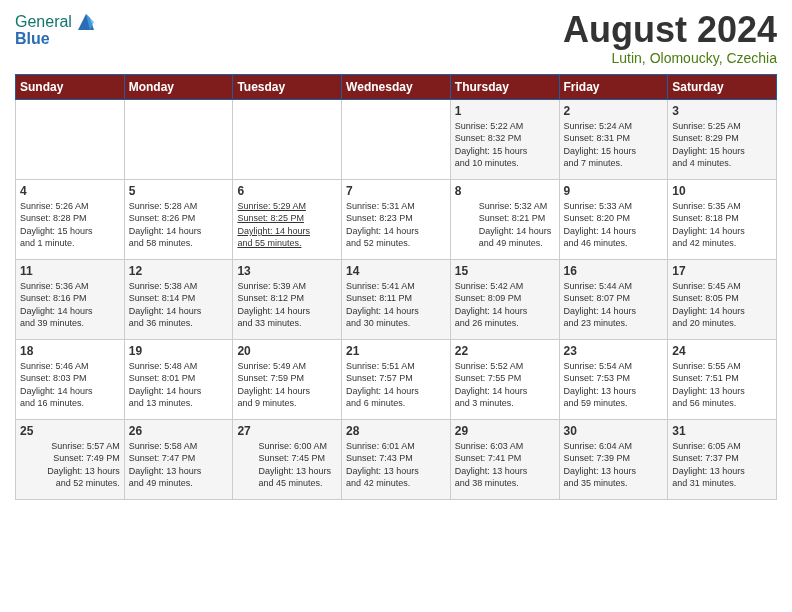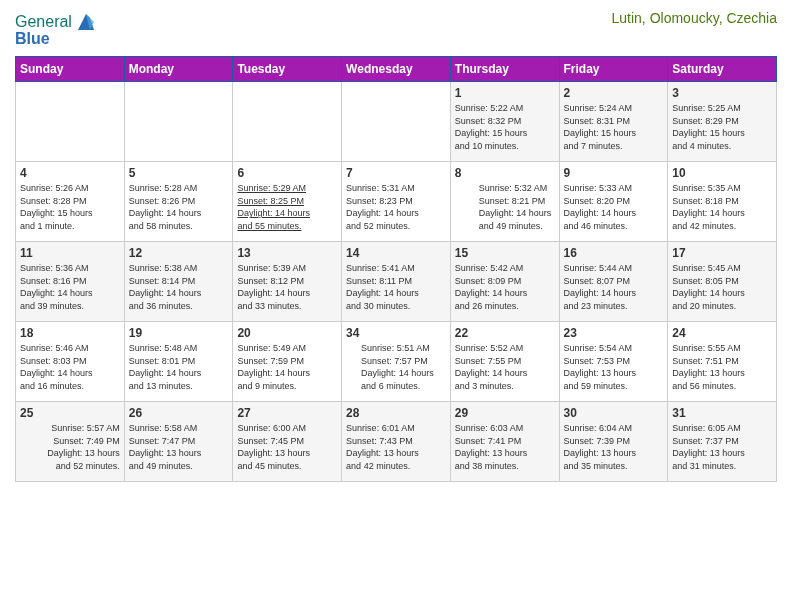--- a/index.html
+++ b/index.html
@@ -43,21 +43,21 @@
     .subtitle {
       font-size: 14px;
       color: #4d7c0f;
     }
     table {
       width: 100%;
       border-collapse: collapse;
       table-layout: fixed;
     }
     thead tr {
-      background-color: #a21caf;
+      background-color: #7f1d1d;
     }
     thead th {
       color: #fff;
       font-size: 12px;
       font-weight: bold;
       padding: 5px 4px;
       text-align: left;
       border: 1px solid #1a5da0;
     }
     tbody td {
@@ -99,20 +99,21 @@
           <span class="logo-general">General</span>
           <svg class="logo-icon" viewBox="0 0 30 30">
             <polygon points="5,25 15,5 25,15 20,10 25,25" fill="#2a6db5"></polygon>
             <polygon points="15,5 25,15 20,25" fill="#4da6e8" opacity="0.7"></polygon>
           </svg>
         </div>
         <div class="logo-blue" style="font-size:16px;font-weight:bold;color:#2a6db5;margin-top:-4px;">Blue</div>
       </div>
     </div>
     <div class="title-block">
+      <div class="month-title">August 2024</div>
       <div class="subtitle">Lutin, Olomoucky, Czechia</div>
     </div>
   </div>
 
   <table>
     <thead>
       <tr>
       <th>Sunday</th>
           <th>Monday</th>
           <th>Tuesday</th>
@@ -268,22 +269,22 @@
 and 13 minutes.</div>
           </td>
           <td>
             <span class="day-number">20</span>
             <div class="day-info" style="white-space: pre-line;">Sunrise: 5:49 AM
 Sunset: 7:59 PM
 Daylight: 14 hours
 and 9 minutes.</div>
           </td>
           <td>
-            <span class="day-number">34</span>
-            <div class="day-info" style="white-space: pre-line; margin-left: 15px;">Sunrise: 5:51 AM
+            <span class="day-number">21</span>
+            <div class="day-info" style="white-space: pre-line;">Sunrise: 5:51 AM
 Sunset: 7:57 PM
 Daylight: 14 hours
 and 6 minutes.</div>
           </td>
           <td>
             <span class="day-number">22</span>
             <div class="day-info" style="white-space: pre-line;">Sunrise: 5:52 AM
 Sunset: 7:55 PM
 Daylight: 14 hours
 and 3 minutes.</div>
@@ -313,21 +314,21 @@
           </td>
           <td>
             <span class="day-number">26</span>
             <div class="day-info" style="white-space: pre-line;">Sunrise: 5:58 AM
 Sunset: 7:47 PM
 Daylight: 13 hours
 and 49 minutes.</div>
           </td>
           <td>
             <span class="day-number">27</span>
-            <div class="day-info" style="white-space: pre-line;">Sunrise: 6:00 AM
+            <div class="day-info" style="white-space: pre-line; margin-left: 21px;">Sunrise: 6:00 AM
 Sunset: 7:45 PM
 Daylight: 13 hours
 and 45 minutes.</div>
           </td>
           <td>
             <span class="day-number">28</span>
             <div class="day-info" style="white-space: pre-line;">Sunrise: 6:01 AM
 Sunset: 7:43 PM
 Daylight: 13 hours
 and 42 minutes.</div>

